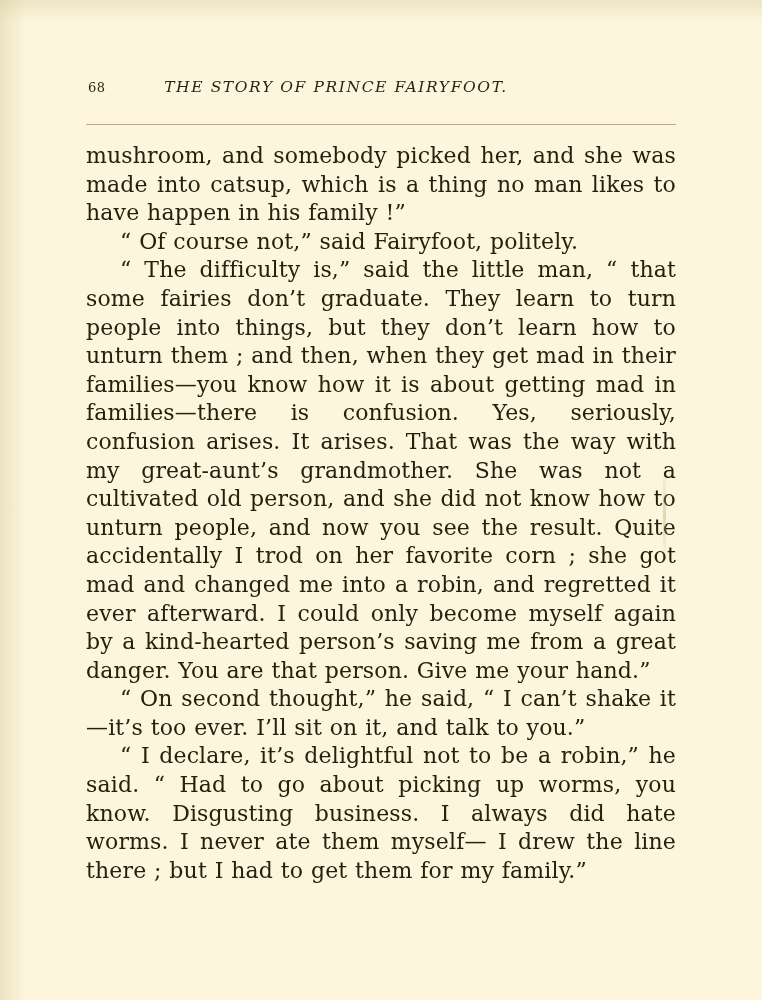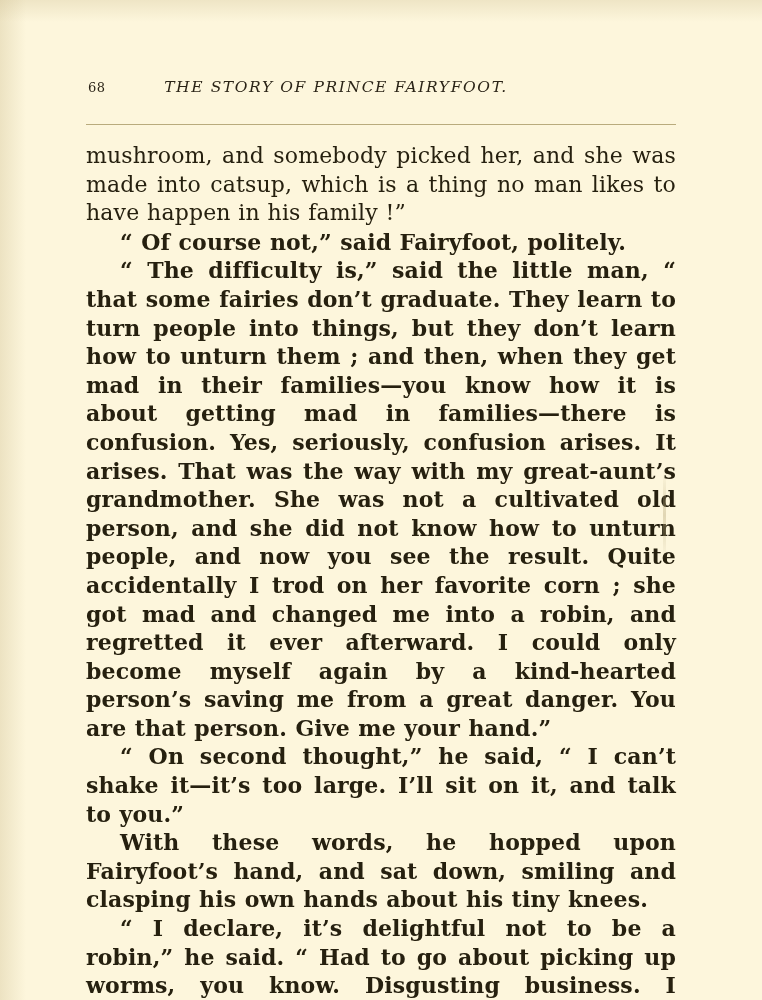--- a/index.html
+++ b/index.html
@@ -68,21 +68,20 @@
     line-height: 28.6px;
     text-align: justify;
     text-justify: inter-word;
     color: #26200f;
     letter-spacing: 0.15px;
     word-spacing: 0.6px;
     hyphens: none;
   }
   p.indent {
     text-indent: 34px;
-    font-weight: bold;
   }
   .spine-mark {
     position: absolute;
     top: 470px;
     right: 6px;
     width: 3px;
     height: 90px;
     background: linear-gradient(to bottom, rgba(190,175,130,0), rgba(190,175,130,0.45), rgba(190,175,130,0));
     border-radius: 2px;
   }
@@ -117,20 +116,19 @@
     <div class="folio">68</div>
     <div class="running-head">THE STORY OF PRINCE FAIRYFOOT.</div>
   </div>
 
   <div class="rule"></div>
 
   <div class="body-text">
     <p>mushroom, and somebody picked her, and she was made into catsup, which is a thing no man likes to have happen in his family !”</p>
     <p class="indent">“ Of course not,” said Fairyfoot, politely.</p>
     <p class="indent">“ The difficulty is,” said the little man, “ that some fairies don’t graduate.   They learn to turn people into things, but they don’t learn how to unturn them ; and then, when they get mad in their families—you know how it is about getting mad in families—there is confusion.   Yes, seriously, confusion arises.   It arises.   That was the way with my great-aunt’s grandmother.   She was not a cultivated old person, and she did not know how to unturn people, and now you see the result.   Quite accidentally I trod on her favorite corn ; she got mad and changed me into a robin, and regretted it ever afterward.   I could only become myself again by a kind-hearted person’s saving me from a great danger.   You are that person.   Give me your hand.”</p>
-    <p class="indent">“ On second thought,” he said, “ I can’t shake it—it’s too large.   I’ll sit on it, and talk to you.”</p>
-    <p class="indent">With these words, he hopped upon Fairyfoot’s hand, and sat down, smiling and clasping his own hands about his tiny knees.</p>
+    <p class="indent">“ On second thought,” he said, “ I can’t shake it—it’s too ever.   I’ll sit on it, and talk to you.”</p>
     <p class="indent">“ I declare, it’s delightful not to be a robin,” he said.   “ Had to go about picking up worms, you know.   Disgusting business.   I always did hate worms.   I never ate them myself— I drew the line there ; but I had to get them for my family.”</p>
   </div>
 
   <div class="spine-mark"></div>
 
 </div>
 
 </body></html>

